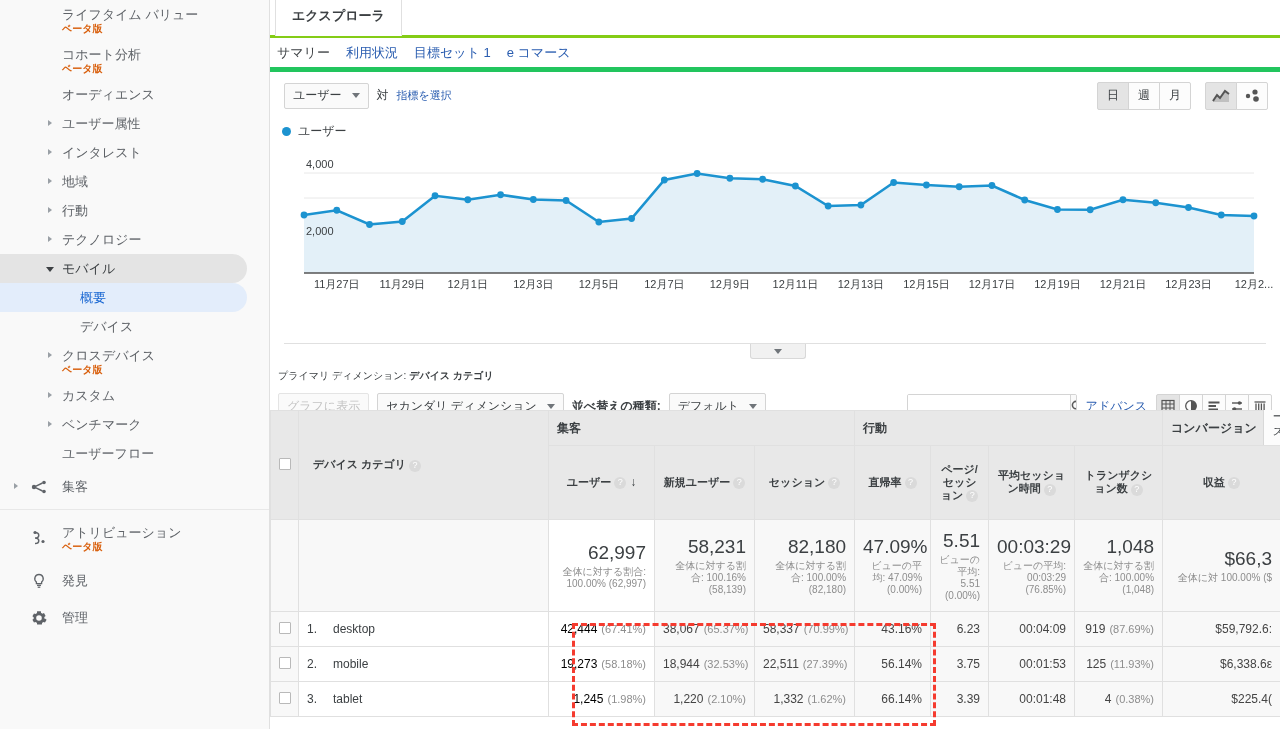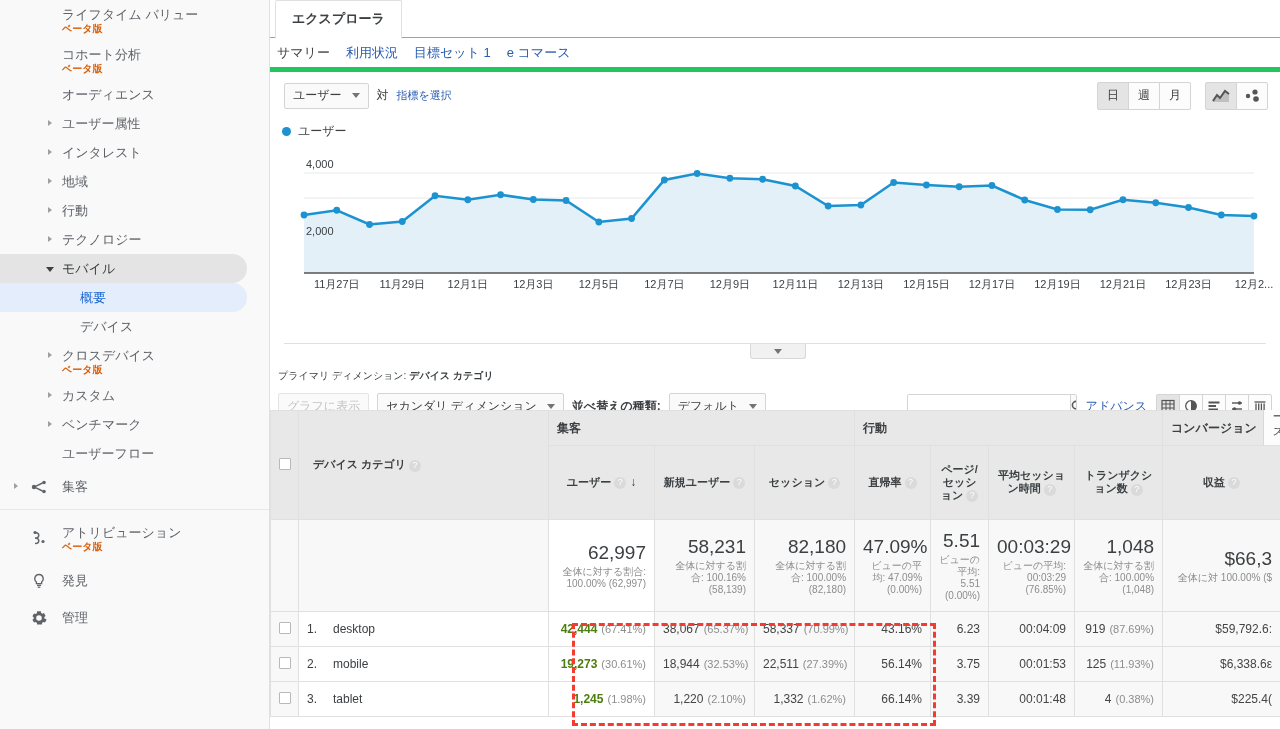--- a/index.html
+++ b/index.html
@@ -86,22 +86,22 @@
     display: flex; align-items: center; justify-content: center;
   }
   .nav-divider { height: 1px; background: #e8e8e8; margin: 4px 0; }
 
   
   #main { flex: 1 1 auto; height: 729px; position: relative; overflow: hidden; background: #fff; }
 
   
   .tabstrip {
     height: 38px;
-    border-bottom: 1px solid #84cc16;
-    display: flex; align-items: center;
+    border-bottom: 3px solid #84cc16;
+    display: flex; align-items: flex-end;
     padding-left: 5px;
     background: #fff;
   }
   .tab-main {
     border: 1px solid #e0e0e0;
     border-bottom: 1px solid #fff;
     background: #fff;
     padding: 9px 16px 10px 16px;
     font-size: 13px;
     color: #3c4043;
@@ -306,21 +306,21 @@
     padding: 6px 8px !important;
     vertical-align: top;
     height: 92px;
   }
   .totrow td.big { background: #fff; }
   .tot-num { font-size: 19px; color: #3c4043; line-height: 22px; }
   .tot-sub { font-size: 10px; color: #8d8d8d; line-height: 12px; margin-top: 2px; }
   .rowname { text-align: left !important; padding-left: 8px !important; font-size: 12px; color: #3c4043; }
   .rownum { display: inline-block; width: 26px; color: #3c4043; }
   .pct { color: #8d8d8d; font-size: 11px; margin-left: 4px; }
-  .bold { font-weight: bold; color: #4d7c0f; }
+  .bold { font-weight: normal; color: #000000; }
   .cbx {
     width: 12px; height: 12px;
     border: 1px solid #b9b9b9;
     background: #fff;
     display: inline-block;
     border-radius: 1px;
     cursor: pointer;
   }
   td.cbxcell, th.cbxcell { text-align: center; background: #f8f8f8; width: 28px; }
   th.cbxcell { background: #e8e8e8; }
@@ -672,21 +672,21 @@
               <td class="cellv"><span>58,337</span><span class="pct">(70.99%)</span></td>
               <td class="cellv"><span>43.16%</span></td>
               <td class="cellv"><span>6.23</span></td>
               <td class="cellv"><span>00:04:09</span></td>
               <td class="cellv"><span>919</span><span class="pct">(87.69%)</span></td>
               <td class="cellv"><span>$59,792.6:</span></td>
             </tr>
             <tr>
               <td class="cbxcell"><span class="cbx"></span></td>
               <td class="cellv white rowname"><span class="rownum">2.</span><span>mobile</span></td>
-              <td class="cellv white"><span class="bold">19,273</span><span class="pct">(30.61%)</span></td>
+              <td class="cellv white"><span class="bold">19,273</span><span class="pct">(58.18%)</span></td>
               <td class="cellv"><span>18,944</span><span class="pct">(32.53%)</span></td>
               <td class="cellv"><span>22,511</span><span class="pct">(27.39%)</span></td>
               <td class="cellv"><span>56.14%</span></td>
               <td class="cellv"><span>3.75</span></td>
               <td class="cellv"><span>00:01:53</span></td>
               <td class="cellv"><span>125</span><span class="pct">(11.93%)</span></td>
               <td class="cellv"><span>$6,338.6ε</span></td>
             </tr>
             <tr>
               <td class="cbxcell"><span class="cbx"></span></td>

